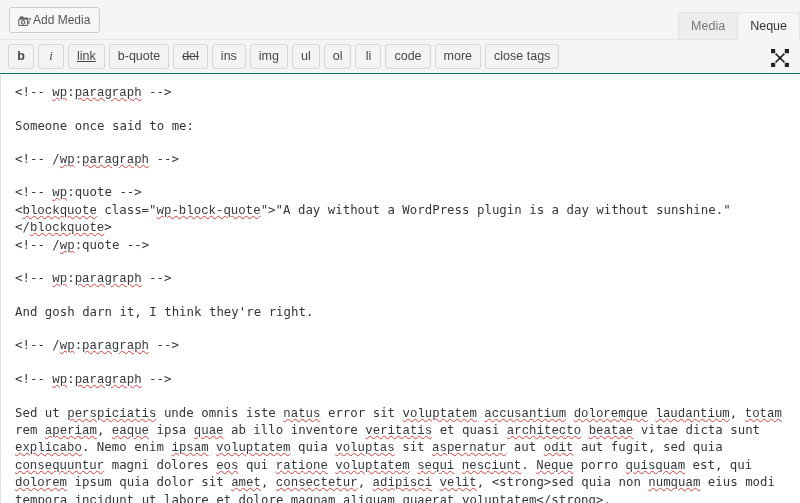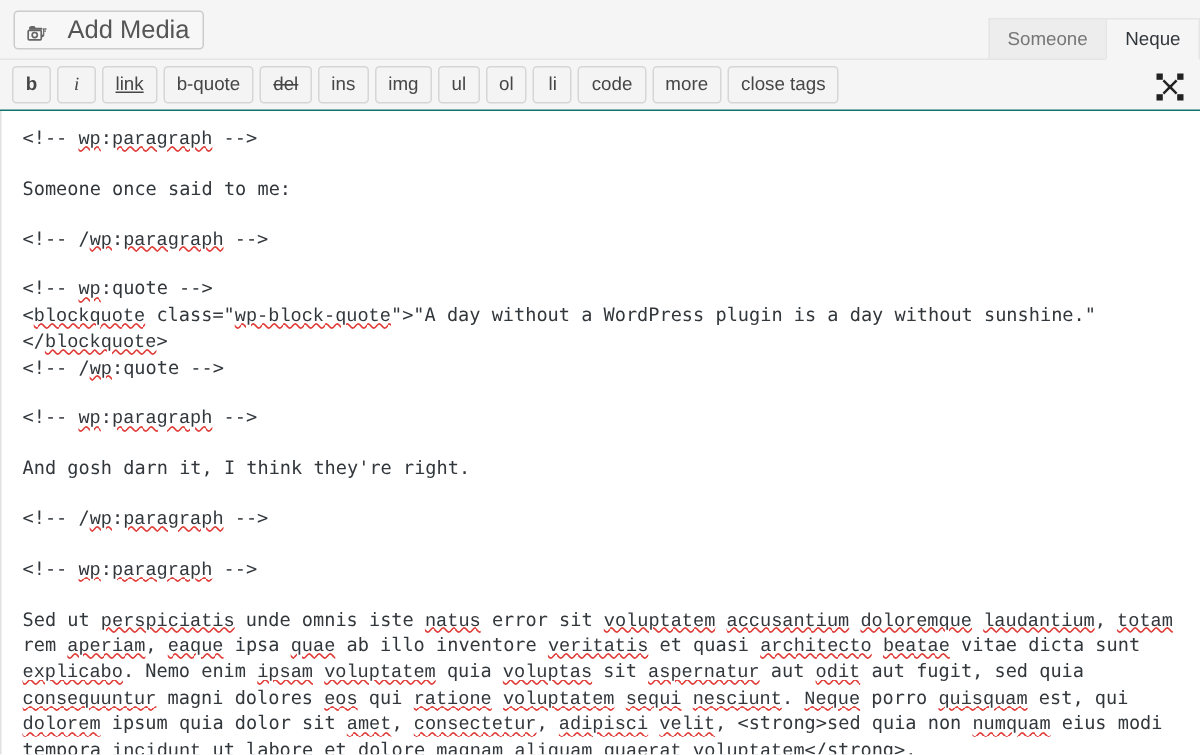--- a/index.html
+++ b/index.html
@@ -17,27 +17,27 @@
   .media-row {
     position: relative;
     height: 40px;
     background: #f5f5f5;
     border-bottom: 1px solid #e5e5e5;
     padding: 7px 0 0 9px;
   }
   .btn-addmedia {
     display: inline-flex;
     align-items: center;
-    gap: 13px;
+    gap: 1px;
     height: 26px;
     padding: 0 9px 0 7px;
     background: #f7f7f7;
     border: 1px solid #ccc;
     border-radius: 3px;
-    font-size: 17px;
+    font-size: 12px;
     color: #555;
     line-height: 24px;
     cursor: pointer;
     vertical-align: top;
   }
   .btn-addmedia .glyph { display: inline-block; width: 15px; height: 15px; position: relative; top: 0px; }
 
   .tabs {
     position: absolute;
     right: 0px;
@@ -149,21 +149,21 @@
           <circle cx="8.2" cy="11.2" r="2.3" fill="none" stroke="#666" stroke-width="1.5"></circle>
           <path fill="#666" d="M15.6 5.2h1.1v6.3h-1.1z"></path>
           <ellipse cx="15" cy="11.8" rx="1.5" ry="1.2" fill="#666"></ellipse>
           <path fill="#666" d="M16.7 5.2h1.9v1.3h-1.9zM16.7 7.1h1.5v1.1h-1.5z"></path>
         </svg>
       </span>
       <span>Add Media</span>
     </div>
 
     <div class="tabs">
-      <div class="tab">Someone</div>
+      <div class="tab">Media</div>
       <div class="tab active">Neque</div>
     </div>
   </div>
 
   <div class="qt-row">
     <div id="qt-buttons" style="display:inline;"><span class="qt s-bold">b</span><span class="qt s-italic">i</span><span class="qt s-underline">link</span><span class="qt ">b-quote</span><span class="qt s-strike">del</span><span class="qt ">ins</span><span class="qt ">img</span><span class="qt ">ul</span><span class="qt ">ol</span><span class="qt ">li</span><span class="qt ">code</span><span class="qt ">more</span><span class="qt ">close tags</span></div>
 
     <div class="dfw">
       <svg width="20" height="20" viewBox="0 0 20 20" aria-hidden="true">
         <rect x="1" y="1" width="4.2" height="4.2" fill="#222"></rect>

